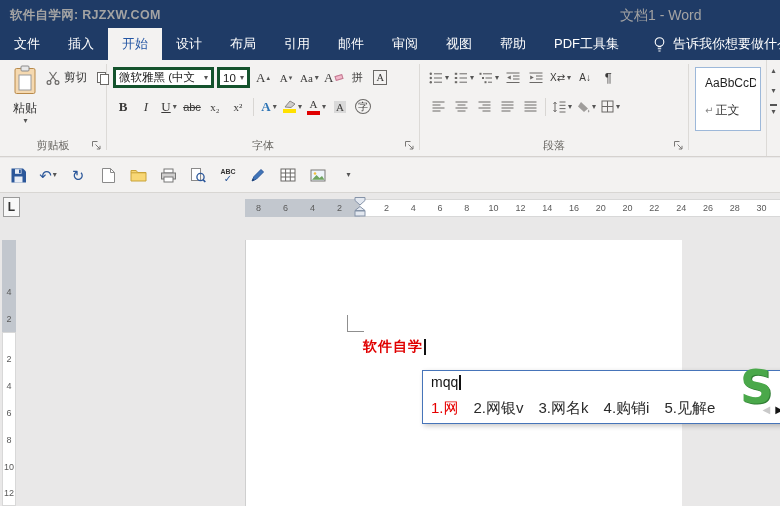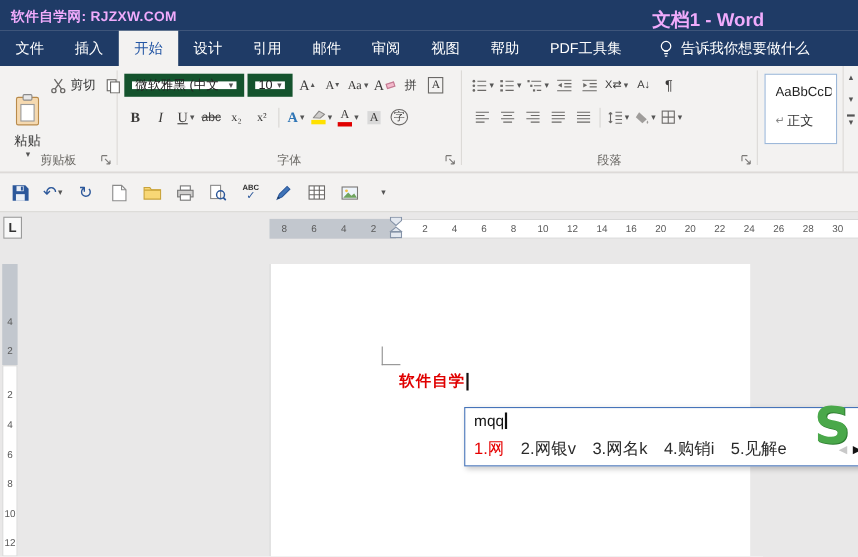--- a/index.html
+++ b/index.html
@@ -1,23 +1,23 @@
 <!DOCTYPE html>
 <html><head>
 <meta charset="utf-8">
 <style>
   *{box-sizing:border-box;margin:0;padding:0;}
   html,body{width:780px;height:506px;overflow:hidden;}
   body{font-family:"Liberation Sans","DejaVu Sans",sans-serif;font-size:12px;color:#333;}
   .app{position:relative;width:780px;height:506px;background:#e9e8e8;}
 
   
-  .titlebar{position:absolute;left:0;top:0;width:100%;height:28px;background:#1f3b66;color:#f0abfc;}
+  .titlebar{position:absolute;left:0;top:0;width:100%;height:28px;background:#1f3b66;color:#a3a3a3;}
   .app-title{position:absolute;left:10px;top:7px;font-size:12.5px;font-weight:bold;letter-spacing:.3px;}
-  .doc-title{position:absolute;left:593px;top:7px;font-size:17px;font-weight:bold;}
+  .doc-title{position:absolute;left:620px;top:7px;font-size:14px;}
 
   
   .tabrow{position:absolute;left:0;top:28px;width:100%;height:32px;background:#1f3b66;display:flex;align-items:stretch;color:#fff;}
   .tabs{display:flex;}
   .rtab{padding:0 14px;line-height:32px;font-size:13px;white-space:nowrap;cursor:default;}
   .rtab.selected{background:#f3f2f1;color:#2456a4;}
   .tellme{display:flex;align-items:center;gap:7px;margin-left:20px;font-size:13px;white-space:nowrap;}
 
   
   .ribbon{position:absolute;left:0;top:60px;width:100%;height:97px;background:#f3f2f1;border-bottom:1px solid #d5d2cf;display:flex;}
@@ -25,30 +25,30 @@
   .group{position:relative;height:100%;flex:0 0 auto;}
   .grp-label{position:absolute;bottom:3px;left:0;right:0;text-align:center;font-size:11px;color:#6a6864;}
   .launcher{position:absolute;bottom:5px;right:4px;width:11px;height:11px;cursor:default;}
   .ibtn{min-width:20px;height:21px;display:flex;align-items:center;justify-content:center;font-size:13px;color:#3b3a39;gap:1px;padding:0 1px;cursor:default;}
   .caret{font-size:8px;color:#555;margin-left:1px;line-height:1;}
   .vsep2{width:1px;height:18px;background:#d8d6d3;margin:0 2px;}
   svg{display:block;}
 
   
   .grp-clipboard{width:106px;}
-  .paste-btn{position:absolute;left:5px;top:21px;width:40px;display:flex;flex-direction:column;align-items:center;font-size:12px;color:#333;cursor:default;}
+  .paste-btn{position:absolute;left:5px;top:1px;width:40px;display:flex;flex-direction:column;align-items:center;font-size:12px;color:#333;cursor:default;}
   .paste-btn svg{margin:4px 0 5px;}
   .clip-minis{position:absolute;left:46px;top:10px;display:flex;flex-direction:row;gap:9px;}
   .mini{display:flex;align-items:center;gap:4px;font-size:11.5px;color:#333;white-space:nowrap;cursor:default;}
 
   
   .grp-font{width:312px;}
   .frow1{position:absolute;left:6px;top:7px;display:flex;align-items:center;gap:3px;}
   .frow2{position:absolute;left:6px;top:36px;display:flex;align-items:center;gap:3px;}
-  .combo{height:21px;background:#fff;border:7px solid #14532d;display:flex;align-items:center;padding:0 3px;font-size:11.5px;color:#222;cursor:default;}
+  .combo{height:21px;background:#fff;border:3px solid #14532d;display:flex;align-items:center;padding:0 3px;font-size:11.5px;color:#222;cursor:default;}
   .combo .ctext{overflow:hidden;white-space:nowrap;display:block;}
   .fname .ctext{width:84px;}
   .fsize .ctext{width:16px;}
   .serif{font-family:"Liberation Serif","DejaVu Serif",serif;}
   .g-bold{font-weight:bold;}
   .g-italic{font-style:italic;}
   .g-under{text-decoration:underline;}
   .g-strike{text-decoration:line-through;font-size:11px;}
   .g-small{font-size:11px;}
   .stack{display:flex;flex-direction:column;align-items:center;line-height:11px;}
@@ -128,20 +128,21 @@
     <span class="doc-title">文档1 - Word</span>
   </div>
 
   <div class="tabrow">
     <div class="tabs">
 
     <div class="rtab">文件</div>
         <div class="rtab">插入</div>
         <div class="rtab selected">开始</div>
         <div class="rtab">设计</div>
+        <div class="rtab">布局</div>
         <div class="rtab">引用</div>
         <div class="rtab">邮件</div>
         <div class="rtab">审阅</div>
         <div class="rtab">视图</div>
         <div class="rtab">帮助</div>
         <div class="rtab">PDF工具集</div>
       </div>
     <div class="tellme">
       <span>
         <svg width="13" height="17" viewBox="0 0 13 17">

